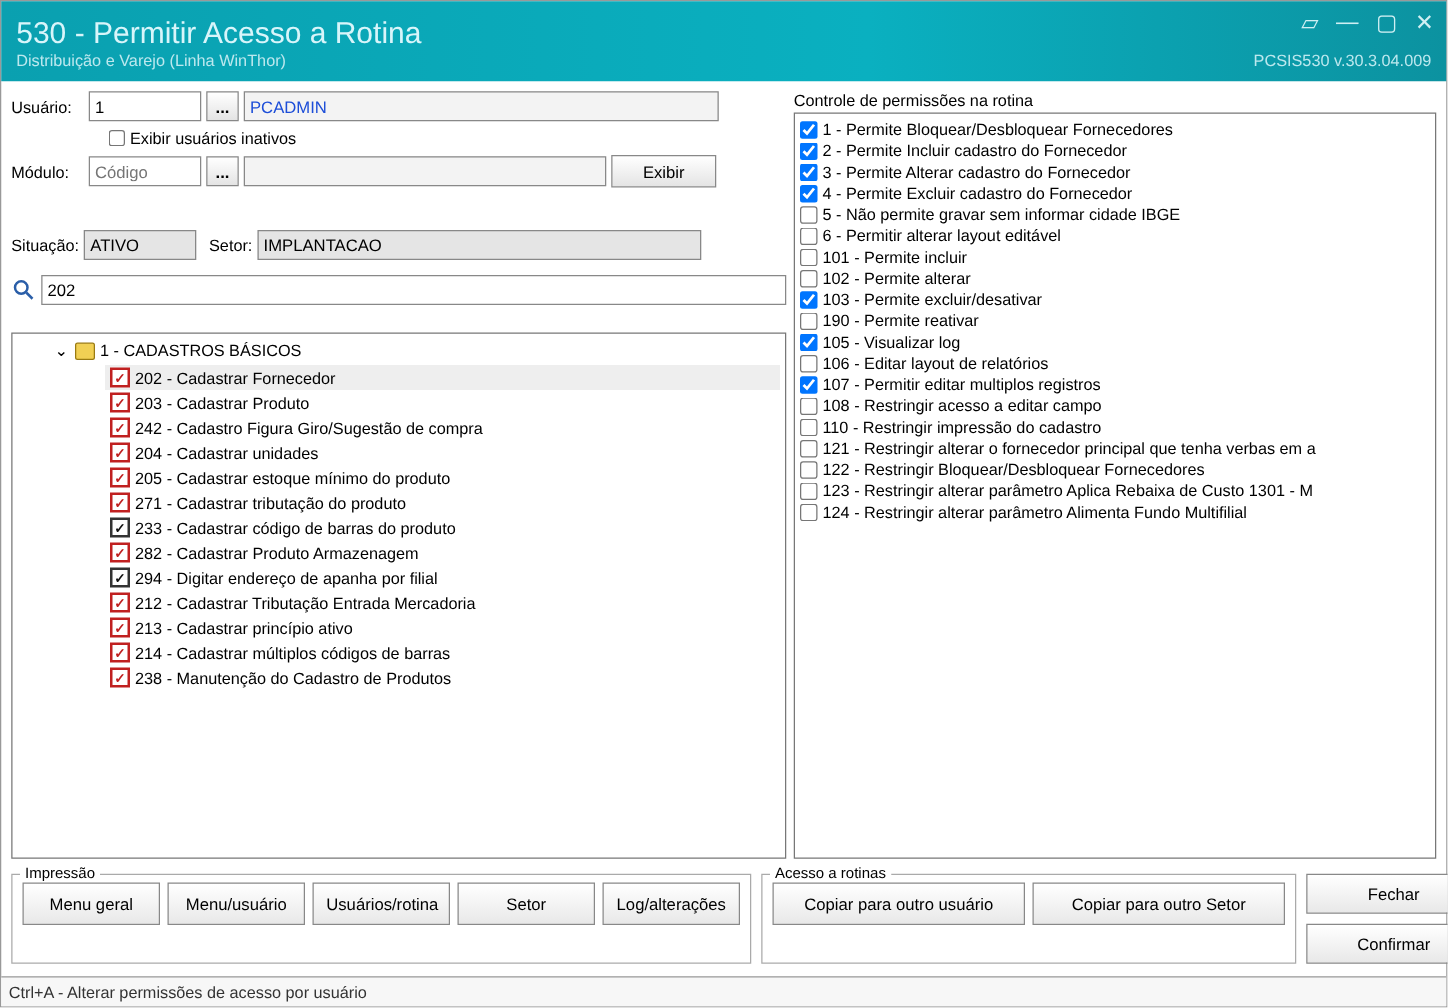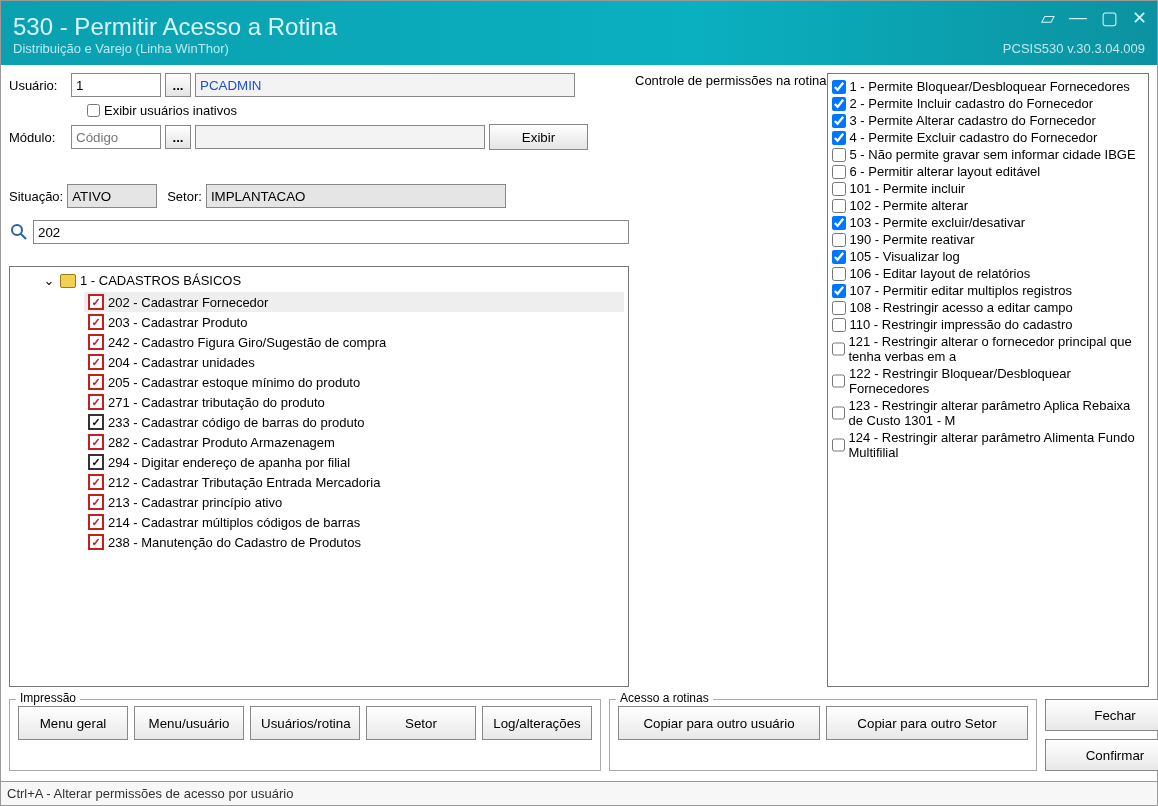--- a/index.html
+++ b/index.html
@@ -5,30 +5,30 @@
 * { box-sizing: border-box; margin: 0; padding: 0; }
 body { font-family: "Segoe UI", Tahoma, sans-serif; font-size: 13px; background: #f0f0f0; color: #000; }
 .window { width: 1158px; height: 806px; display: flex; flex-direction: column; border: 1px solid #999; background: #fff; }
 .titlebar { height: 64px; background: linear-gradient(90deg, #0aa0b0 0%, #0ab0c0 60%, #0c92a0 100%); color: #fff; padding: 6px 12px 4px 12px; display: flex; flex-direction: column; justify-content: center; position: relative; }
 .titlebar-row1 { font-size: 24px; font-weight: 300; color: #d8f5fa; }
 .titlebar-row2 { display: flex; justify-content: space-between; font-size: 13px; color: #bce8ee; }
 .winicons { position: absolute; top: 6px; right: 10px; display: flex; gap: 14px; color: #cfeff3; font-size: 18px; }
 .winicons span { cursor: default; }
 .body { flex: 1; display: flex; gap: 6px; padding: 8px; overflow: hidden; }
 .leftpanel { width: 620px; display: flex; flex-direction: column; }
-.rightpanel { flex: 1; display: flex; }
+.rightpanel { flex: 1; display: flex; flex-direction: column; }
 .formrow { display: flex; align-items: center; margin-bottom: 6px; gap: 4px; }
 .formrow label { text-align: left; }
 .lbl-usuario { width: 56px; text-align: right; margin-right: 2px; }
 .lbl-modulo { width: 56px; text-align: right; margin-right: 2px; }
 .inp { border: 1px solid #888; padding: 3px 4px; height: 24px; background: #fff; }
 .inp.small { width: 90px; }
 .inp.readonly { background: #f3f3f3; color: #1d4ed8; }
 .btn-lookup { height: 24px; width: 26px; border: 1px solid #888; background: linear-gradient(#fff,#e4e4e4); cursor: pointer; font-weight: bold; }
-.btn-exibir { height: 26px; width: 99px; border: 1px solid #888; background: linear-gradient(#fff,#e4e4e4); cursor: pointer; }
+.btn-exibir { height: 26px; width: 84px; border: 1px solid #888; background: linear-gradient(#fff,#e4e4e4); cursor: pointer; }
 .chkrow { display: flex; align-items: center; gap: 4px; margin-left: 78px; margin-bottom: 6px; }
 .yellowinp { background: #e5e5e5; }
 .searchrow { display: flex; align-items: center; gap: 4px; margin-top: 6px; margin-bottom: 2px; }
 .mag { width: 20px; height: 20px; display: inline-flex; align-items: center; justify-content: center; }
 .searchrow input { flex: 1; }
 .treewrap { flex: 1; border: 1px solid #777; overflow: auto; margin-top: 20px; }
 .tree { padding: 6px 4px; }
 .tree-root { display: flex; align-items: center; gap: 4px; margin-bottom: 4px; margin-left: 28px; }
 .tree-root .toggle { width: 14px; text-align: center; cursor: pointer; }
 .folder { width: 16px; height: 14px; background: #f1d054; border: 1px solid #9a7b12; border-radius: 2px; display: inline-block; }
@@ -93,21 +93,21 @@
         <input class="inp small" placeholder="Código" style="">
         <button class="btn-lookup">...</button>
         <input class="inp readonly" style="width: 290px;" readonly="">
         <button class="btn-exibir">Exibir</button>
       </div>
 
       <div class="formrow" style="margin-top: 28px;">
         <label>Situação:</label>
         <input class="inp yellowinp" style="width: 90px;" value="ATIVO">
         <label style="margin-left: 6px;">Setor:</label>
-        <input class="inp yellowinp" style="width: 300px;" value="IMPLANTACAO">
+        <input class="inp yellowinp" style="width: 355px;" value="IMPLANTACAO">
       </div>
 
       <div class="searchrow">
         <span class="mag">
           <svg width="18" height="18" viewBox="0 0 18 18">
               <circle cx="7" cy="7" r="5" fill="none" stroke="#2a5ea8" stroke-width="2"></circle>
               <line x1="11" y1="11" x2="16" y2="16" stroke="#2a5ea8" stroke-width="2"></line>
             </svg>
         </span>
         <input class="inp" value="202" style="">

